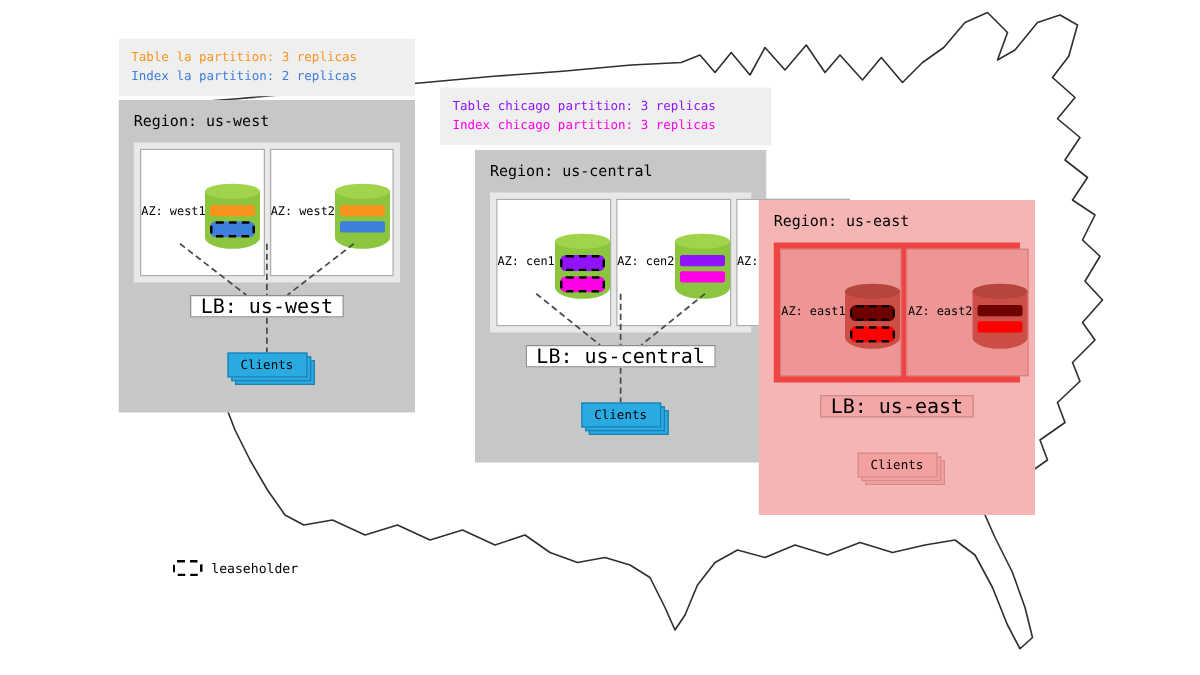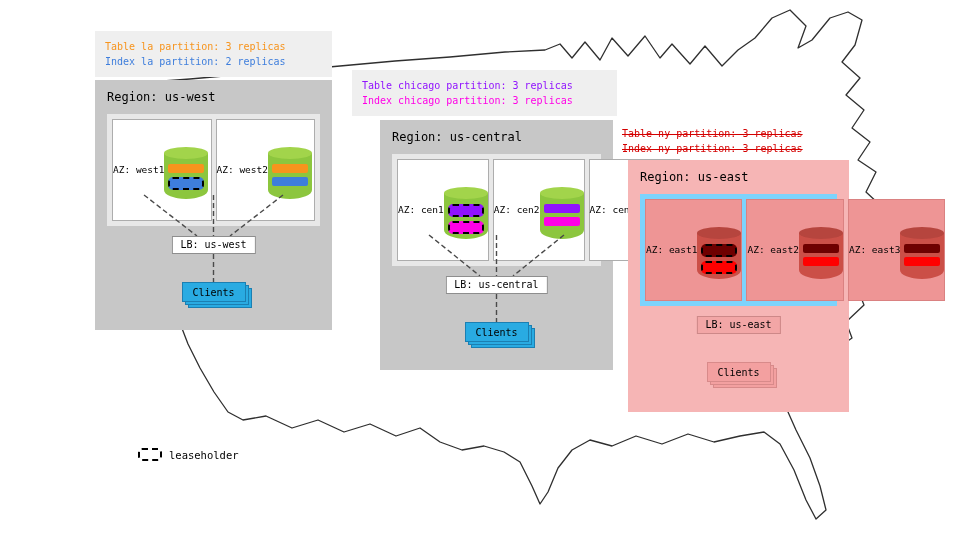--- a/index.html
+++ b/index.html
@@ -16,21 +16,21 @@
 
   
   .region { position:absolute; box-sizing:border-box; }
   .gray-region { background:#C7C7C7; }
   .red-region  { background:#F6B5B5; }
   .region-title { position:absolute; left:12px; top:10px; font-size:12px; color:#000; white-space:nowrap; }
 
   .az-strip { position:absolute; left:12px; right:12px; top:34px; height:112px;
               display:flex; gap:4px; padding:5px; box-sizing:border-box; }
   .gray-region .az-strip { background:#E8E8E8; }
-  .red-region  .az-strip { background:#7dd3fc;text-align:center; }
+  .red-region  .az-strip { background:#ef4444;text-align:center; }
 
   .az { flex:1; display:flex; flex-direction:row; align-items:center;
         padding-top:5px; box-sizing:border-box; }
   .gray-region .az { background:#FFFFFF; border:1px solid #ADADAD; }
   .red-region  .az { background:#EE9595; border:1px solid #DA8181; }
   .az-label { font-size:9.5px; margin-bottom:6px; white-space:nowrap; }
 
   
   .cyl { position:relative; width:44px; height:52px; }
   .cyl-top  { position:absolute; left:0; top:0; width:100%; height:12px; border-radius:50%; }
@@ -42,21 +42,21 @@
   .redcyl .cyl-body { background:#CB4F47; }
 
   .stripes { position:absolute; left:4px; top:17px; width:36px;
              display:flex; flex-direction:column; gap:4px; }
   .stripe { height:9px; border-radius:2px; }
   .stripe.lh { height:13px; border:2px dashed #000; border-radius:5px; box-sizing:border-box; }
 
   .links { position:absolute; left:0; top:0; pointer-events:none; }
 
   .lb { position:absolute; top:156px; left:50%; transform:translateX(-50%);
-        background:#FFF; border:1px solid #8E8E8E; font-size:10px; line-height:16px;
+        background:#FFF; border:1px solid #8E8E8E; font-size:16px; line-height:16px;
         padding:0 8px; white-space:nowrap;text-align:right; }
   .red-region .lb { background:#F2A6A6; border-color:#CD8888; }
 
   .clients { position:absolute; top:202px; left:50%; transform:translateX(-50%);
              width:64px; height:20px; }
   .card { position:absolute; left:0; top:0; right:0; bottom:0; box-sizing:border-box; border:1px solid; }
   .bluec .card { background:#29ABE2; border-color:#1B7FB2; }
   .pinkc .card { background:#F3A0A0; border-color:#D88A8A; }
   .back2 { transform:translate(6px,6px); }
   .back1 { transform:translate(3px,3px); }
@@ -78,24 +78,20 @@
   <div class="note boxed" style="left:95px; top:31px; width:237px;">
     <div style="color: rgb(247, 148, 29);">Table la partition: 3 replicas</div>
     <div style="color: rgb(62, 126, 220);">Index la partition: 2 replicas</div>
   </div>
 
   <div class="note boxed" style="left:352px; top:70px; width:265px;">
     <div style="color: rgb(144, 19, 254);">Table chicago partition: 3 replicas</div>
     <div style="color: rgb(255, 0, 230);">Index chicago partition: 3 replicas</div>
   </div>
 
-  <div class="note" style="left:612px; top:118px; width:240px;">
-    <div class="strike" style="color: rgb(212, 0, 0);">Table ny partition: 3 replicas</div>
-    <div class="strike" style="color: rgb(212, 0, 0);">Index ny partition: 3 replicas</div>
-  </div>
 
   <div class="region gray-region" style="left:95px; top:80px; width:237px; height:250px;">
     <div class="region-title">Region: us-west</div>
     <div class="az-strip">
       <div class="az">
         <div class="az-label">AZ: west1</div>
         <div class="cyl green">
           <div class="cyl-body"></div>
           <div class="cyl-top"></div>
           <div class="stripes">
@@ -178,47 +174,36 @@
     <div class="lb">LB: us-central</div>
     <div class="clients bluec">
       <div class="card back2"></div>
       <div class="card back1"></div>
       <div class="card front">
         <span>Clients</span>
       </div>
     </div>
   </div>
 
-  <div class="region red-region" style="left:628px; top:160px; width:221px; height:252px;">
+  <div class="region red-region" style="left:607px; top:160px; width:221px; height:252px;">
     <div class="region-title">Region: us-east</div>
     <div class="az-strip">
       <div class="az">
         <div class="az-label">AZ: east1</div>
         <div class="cyl redcyl">
           <div class="cyl-body"></div>
           <div class="cyl-top"></div>
           <div class="stripes">
             <div class="stripe lh" style="background: rgb(110, 0, 0);"></div>
             <div class="stripe lh" style="background: rgb(255, 0, 0);"></div>
           </div>
         </div>
       </div>
       <div class="az">
         <div class="az-label">AZ: east2</div>
-        <div class="cyl redcyl">
-          <div class="cyl-body"></div>
-          <div class="cyl-top"></div>
-          <div class="stripes">
-            <div class="stripe" style="background: rgb(110, 0, 0);"></div>
-            <div class="stripe" style="background: rgb(255, 0, 0);"></div>
-          </div>
-        </div>
-      </div>
-      <div class="az">
-        <div class="az-label">AZ: east3</div>
         <div class="cyl redcyl">
           <div class="cyl-body"></div>
           <div class="cyl-top"></div>
           <div class="stripes">
             <div class="stripe" style="background: rgb(110, 0, 0);"></div>
             <div class="stripe" style="background: rgb(255, 0, 0);"></div>
           </div>
         </div>
       </div>
     </div>

